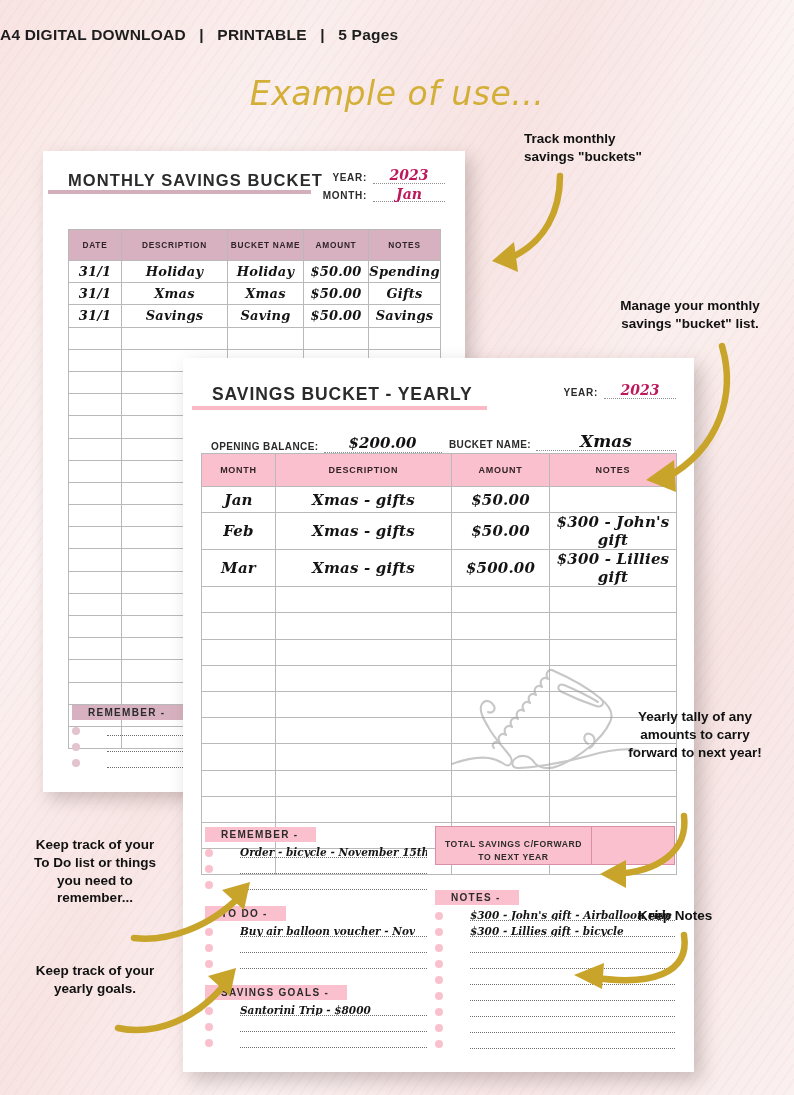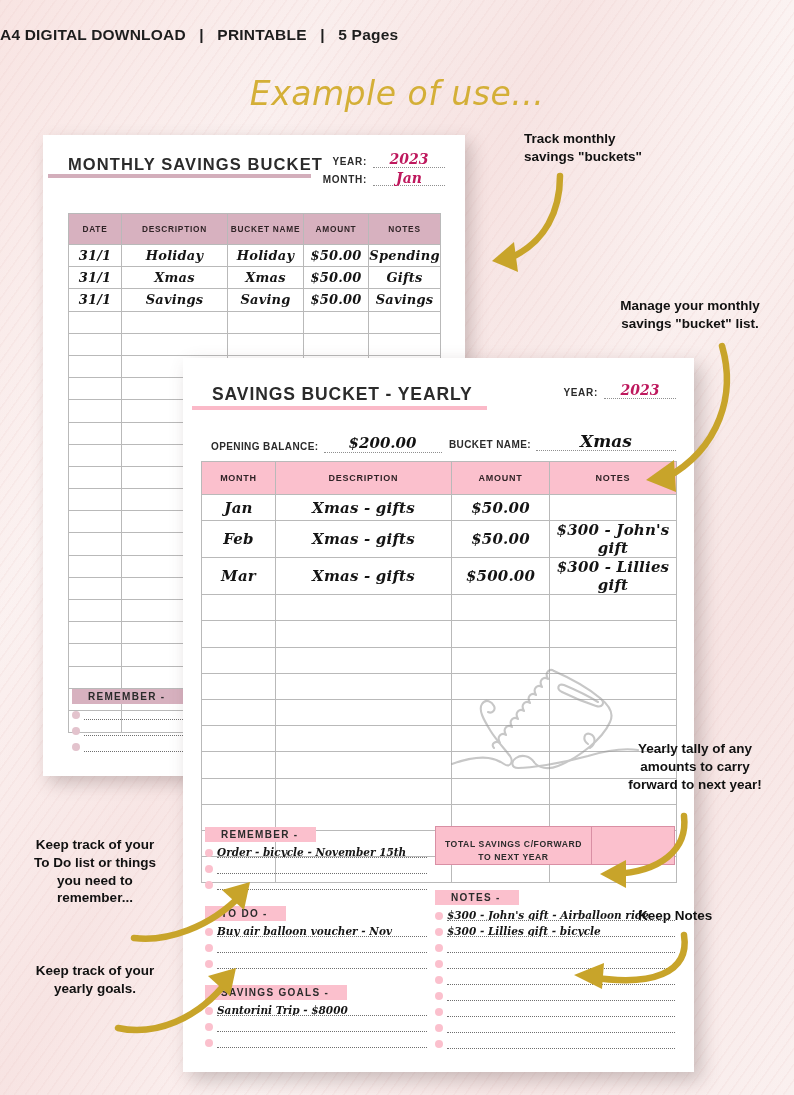--- a/index.html
+++ b/index.html
@@ -29,21 +29,21 @@
   }
   #top-banner .sep{display:inline-block;padding:0 9px;font-weight:bold;}
   #example-of-use{
     position:absolute;left:0;top:74px;width:794px;text-align:center;
     font-family:"DejaVu Sans",sans-serif;
     font-size:33px;font-style:italic;color:#d4af37;letter-spacing:.5px;
   }
 
   
   .sheet{position:absolute;background:#fff;}
-  #page1{left:43px;top:135px;width:422px;height:641px;
+  #page1{left:43px;top:151px;width:422px;height:641px;
          box-shadow:6px 7px 16px rgba(90,70,70,.28);z-index:2;}
   #page2{left:183px;top:358px;width:511px;height:714px;
          box-shadow:7px 8px 18px rgba(90,70,70,.30);z-index:3;}
 
   
   .p1-title{position:absolute;left:25px;top:20px;font-size:16.5px;font-weight:bold;
             color:#2b2b2b;letter-spacing:1.1px;}
   .p1-title-rule{position:absolute;left:5px;top:39px;width:263px;height:4px;background:#d3aebb;}
   .p1-yr-block{position:absolute;right:20px;top:17px;width:158px;}
   .fieldrow{display:flex;align-items:flex-end;justify-content:flex-end;margin-bottom:3px;}
@@ -75,39 +75,39 @@
   .tagbar{display:inline-block;font-size:10px;font-weight:bold;letter-spacing:1.3px;
           color:#2b2b2b;padding:2px 18px 2px 16px;}
   .tag-mauve{background:#d7b1bf;}
   .tag-pink{background:#fbc0cd;}
   .dotrow{display:flex;align-items:flex-end;margin-top:4px;}
   .bullet{width:8px;height:8px;border-radius:50%;flex:0 0 8px;margin-right:4px;margin-bottom:1px;}
   .bullet-mauve{background:#e3c3cd;}
   .bullet-pink{background:#fbc0cd;}
   .dotline{flex:1;border-bottom:1.6px dotted #6f6f6f;height:11px;
            font-family:"DejaVu Serif",serif;font-style:italic;font-weight:bold;
-           font-size:10.5px;color:#151515;white-space:nowrap;overflow:hidden;}
+           font-size:10.5px;color:#151515;white-space:nowrap;overflow:hidden;margin-left:23px;}
 
   
   .p2-title{position:absolute;left:29px;top:26px;font-size:17.5px;font-weight:bold;
             color:#2b2b2b;letter-spacing:.9px;}
   .p2-title-rule{position:absolute;left:9px;top:48px;width:295px;height:3.5px;background:#fbb9c8;}
   #p2-year{position:absolute;right:18px;top:25px;width:180px;}
   #p2-openbal{position:absolute;left:28px;top:78px;display:flex;align-items:flex-end;}
   #p2-openbal .lbl{font-size:10px;font-weight:bold;letter-spacing:.4px;color:#2b2b2b;padding-bottom:1px;}
   #p2-openbal .val{width:118px;margin-left:5px;text-align:center;
     font-family:"DejaVu Serif",serif;font-style:italic;font-weight:bold;font-size:15px;color:#111;
     border-bottom:1.5px dotted #8f8f8f;line-height:1.05;}
   #p2-bucket{position:absolute;right:18px;top:75px;display:flex;align-items:flex-end;}
   #p2-bucket .lbl{font-size:10px;font-weight:bold;letter-spacing:.4px;color:#2b2b2b;padding-bottom:1px;}
   #p2-bucket .val{width:140px;margin-left:5px;text-align:center;
     font-family:"DejaVu Serif",serif;font-style:italic;font-weight:bold;font-size:17px;color:#111;
     border-bottom:1.5px dotted #8f8f8f;line-height:1.0;}
 
-  #p2-table{position:absolute;left:18px;top:103px;width:475px;padding-left:39px;}
+  #p2-table{position:absolute;left:18px;top:95px;width:475px;padding-left:39px;}
   #p2-table th{background:#fbc0cd;height:32px;}
   #p2-table td{height:25.2px;}
   #p2-table .hdr-cell{font-size:9px;}
   #p2-table .cell-hand{font-size:15px;}
 
   
   #doodle{position:absolute;left:255px;top:290px;width:215px;height:135px;
           pointer-events:none;z-index:4;opacity:.55;}
 
   
@@ -602,21 +602,21 @@
   <path d="M112 6 C112 40, 98 72, 62 88" fill="none" stroke="#c8a42a" stroke-width="6.5" stroke-linecap="round"></path>
   <path d="M66 72 L44 91 L70 102 Z" fill="#c8a42a"></path>
 </svg>
 
 <div class="anno" id="anno-manage-bucket" style="left:590px;top:297px;width:200px;text-align:center;">Manage your monthly<br>savings "bucket" list.</div>
 <svg class="arrow" style="left:610px;top:340px;width:140px;height:160px;" viewBox="0 0 140 160">
   <path d="M112 6 C126 54, 110 108, 56 138" fill="none" stroke="#c8a42a" stroke-width="6.5" stroke-linecap="round"></path>
   <path d="M64 120 L36 140 L66 152 Z" fill="#c8a42a"></path>
 </svg>
 
-<div class="anno" id="anno-yearly-tally" style="left:600px;top:740px;width:190px;text-align:center;">Yearly tally of any<br>amounts to carry<br>forward to next year!</div>
+<div class="anno" id="anno-yearly-tally" style="left:600px;top:708px;width:190px;text-align:center;">Yearly tally of any<br>amounts to carry<br>forward to next year!</div>
 <svg class="arrow" style="left:542px;top:810px;width:160px;height:80px;" viewBox="0 0 160 80">
   <path d="M142 6 C146 40, 118 62, 72 64" fill="none" stroke="#c8a42a" stroke-width="6.5" stroke-linecap="round"></path>
   <path d="M84 50 L58 64 L84 78 Z" fill="#c8a42a"></path>
 </svg>
 
 <div class="anno" id="anno-keep-notes" style="left:638px;top:907px;width:150px;">Keep Notes</div>
 <svg class="arrow" style="left:512px;top:925px;width:190px;height:80px;" viewBox="0 0 190 80">
   <path d="M172 10 C178 48, 140 62, 78 52" fill="none" stroke="#c8a42a" stroke-width="6.5" stroke-linecap="round"></path>
   <path d="M92 38 L62 50 L90 64 Z" fill="#c8a42a"></path>
 </svg>

